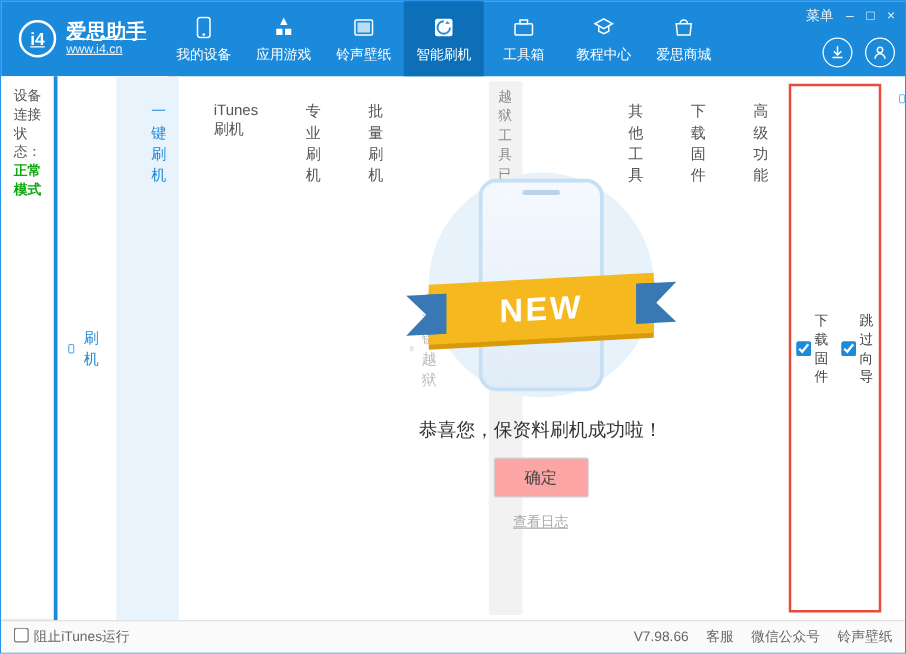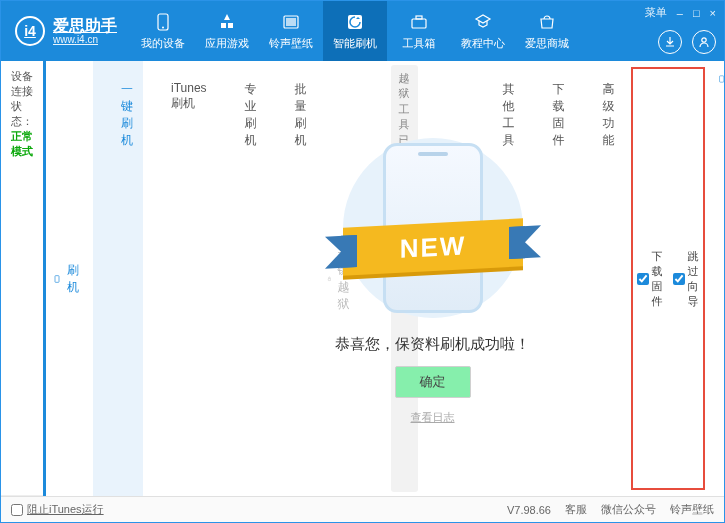--- a/index.html
+++ b/index.html
@@ -48,26 +48,26 @@
 .main { flex: 1; display: flex; flex-direction: column; align-items: center; justify-content: center; gap: 12px; position: relative; }
 .illus { width: 220px; height: 190px; position: relative; }
 .circle-bg { position: absolute; inset: 0; margin: auto; width: 180px; height: 180px; border-radius: 50%; background: #e7f2fb; }
 .phone { position: absolute; left: 60px; top: 10px; width: 100px; height: 170px; border-radius: 14px; background: linear-gradient(#f5f9ff,#e0ecf7); border: 3px solid #c6dff3; }
 .phone::after { content: ""; position: absolute; top: 6px; left: 50%; transform: translateX(-50%); width: 30px; height: 4px; background: #b8d3ea; border-radius: 2px; }
 .badge-new { position: absolute; left: 20px; top: 90px; width: 180px; height: 48px; background: #f5b91f; transform: skewY(-3deg); display: flex; align-items: center; justify-content: center; color: #fff; font-weight: 900; font-size: 26px; letter-spacing: 2px; box-shadow: 0 4px 0 #d89a0a; }
 .badge-new::before, .badge-new::after { content: ""; position: absolute; top: 8px; width: 0; height: 0; border: 16px solid #3879b5; }
 .badge-new::before { left: -18px; border-left-color: transparent; }
 .badge-new::after { right: -18px; border-right-color: transparent; }
 .success-msg { font-size: 15px; color: #333; }
-.ok-btn { border: 1px solid #d0d0d0; background: #86efac; padding: 6px 24px; cursor: pointer; font-size: 13px; color: #444; border-radius: 2px; }
+.ok-btn { border: 1px solid #d0d0d0; background: #fca5a5; padding: 6px 24px; cursor: pointer; font-size: 13px; color: #444; border-radius: 2px; }
 .log-link { font-size: 11px; color: #aaa; text-decoration: underline; cursor: pointer; }
 
 
 .footer { height: 26px; border-top: 1px solid #e0e0e0; display: flex; align-items: center; padding: 0 10px; font-size: 11px; color: #666; background: #fafafa; }
-.footer .left { display: flex; align-items: center; gap: 4px; text-decoration: underline; }
+.footer .left { display: flex; gap: 4px; }
 .footer .spacer { flex: 1; }
 .footer .fitem { margin-left: 14px; cursor: pointer; }
 </style>
 </head>
 <body>
 
 <div class="app">
 
   <div class="topbar">
     <div class="brand">

